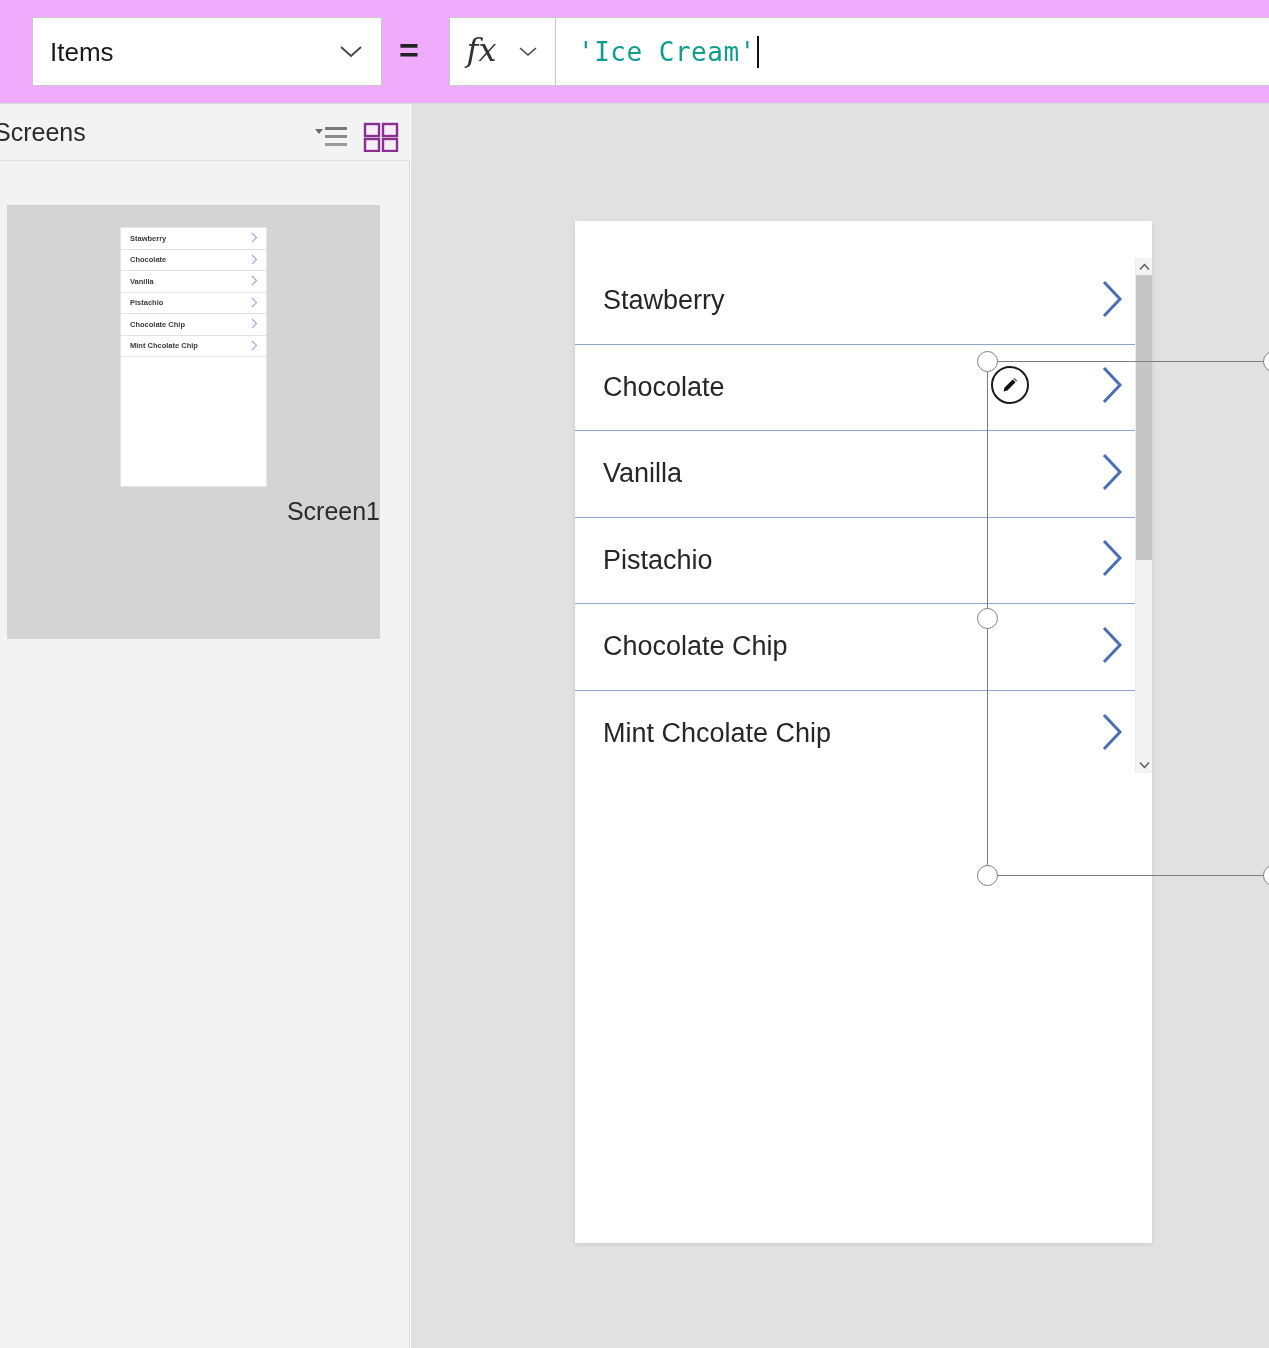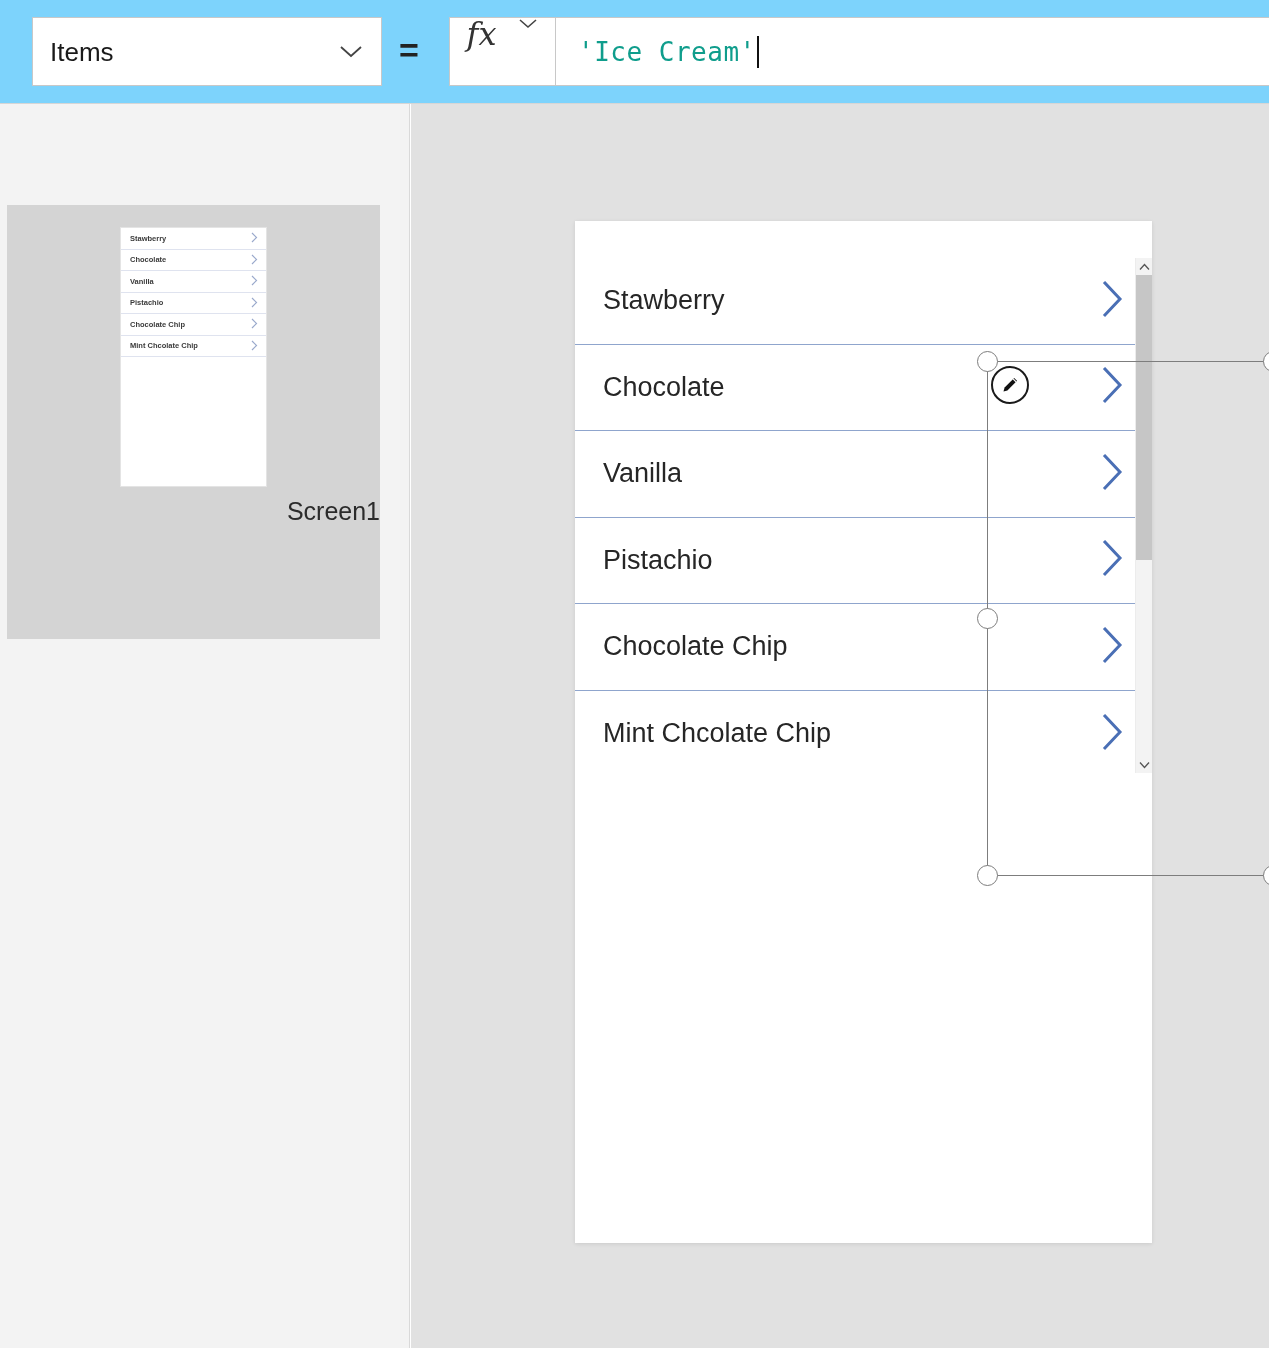--- a/index.html
+++ b/index.html
@@ -9,21 +9,21 @@
     overflow: hidden;
     font-family: "Liberation Sans", sans-serif;
     background: #ffffff;
   }
 
   
   #formula-bar {
     position: absolute;
     left: 0; top: 0;
     width: 1269px; height: 104px;
-    background: #7dd3fc;
+    background: #f0abfc;
     border-bottom: 1px solid #d6d6d6;
   }
   #property-select {
     position: absolute;
     left: 32px; top: 17px;
     width: 350px; height: 69px;
     background: #ffffff;
     border: 1px solid #c8c8c8;
     display: flex;
     align-items: center;
@@ -58,21 +58,21 @@
     width: 830px; height: 69px;
     border: 1px solid #c8c8c8;
     background: #fff;
     display: flex;
   }
   #fx-button {
     width: 106px;
     height: 100%;
     border-right: 1px solid #c8c8c8;
     display: flex;
-    align-items: flex-start;
+    align-items: center;
     justify-content: center;
     gap: 22px;
     cursor: pointer;
     background: #fff;
   }
   #fx-glyph {
     font-family: "DejaVu Serif", serif;
     font-style: italic;
     font-size: 32px;
     color: #333;
@@ -310,20 +310,41 @@
     <div id="formula-text">
       <span>'Ice Cream'</span>
         <span id="formula-caret"></span>
     </div>
   </div>
 
 </div>
 
 <div id="left-panel">
 
+  <div id="screens-header">
+    <div id="screens-title">Screens</div>
+
+    <div id="tree-view-icon">
+      <svg width="38" height="30" viewBox="0 0 38 30" fill="none">
+        <path d="M2 7 L10 7 L6 12 Z" fill="#6b6b6b"></path>
+        <rect x="12" y="5" width="22" height="3" fill="#7a7a7a"></rect>
+        <rect x="12" y="13" width="22" height="3" fill="#8a8a8a"></rect>
+        <rect x="12" y="21" width="22" height="3" fill="#9a9a9a"></rect>
+      </svg>
+    </div>
+
+    <div id="grid-view-icon">
+      <svg width="36" height="30" viewBox="0 0 36 30" fill="none">
+        <rect x="2" y="2" width="14" height="12" stroke="#8a2f8f" stroke-width="2.4" fill="#f6eef7"></rect>
+        <rect x="20" y="2" width="14" height="12" stroke="#8a2f8f" stroke-width="2.4" fill="#f6eef7"></rect>
+        <rect x="2" y="17" width="14" height="12" stroke="#8a2f8f" stroke-width="2.4" fill="#f6eef7"></rect>
+        <rect x="20" y="17" width="14" height="12" stroke="#8a2f8f" stroke-width="2.4" fill="#f6eef7"></rect>
+      </svg>
+    </div>
+  </div>
 
   <div id="screen-card">
     <div id="screen-thumb">
       <div id="thumb-rows">
           <div class="thumb-row">
             <span class="t-label">Stawberry</span>
             <span class="t-chev"><svg width="7" height="11" viewBox="0 0 7 11" fill="none">
                 <path d="M1 1 L5.5 5.5 L1 10" stroke="#9aa9cc" stroke-width="1.2" fill="none"></path>
               </svg></span>
           </div>

